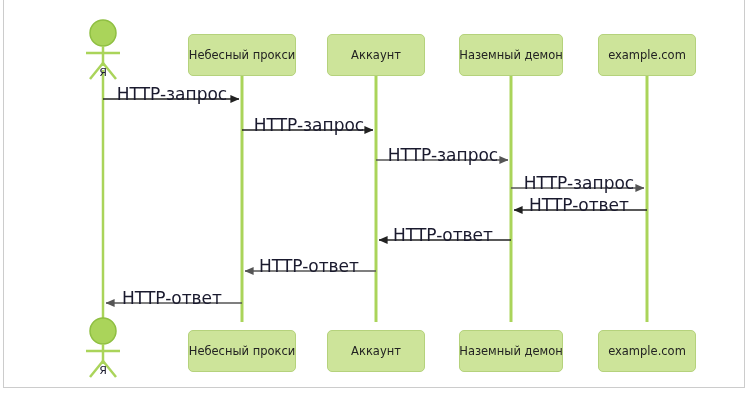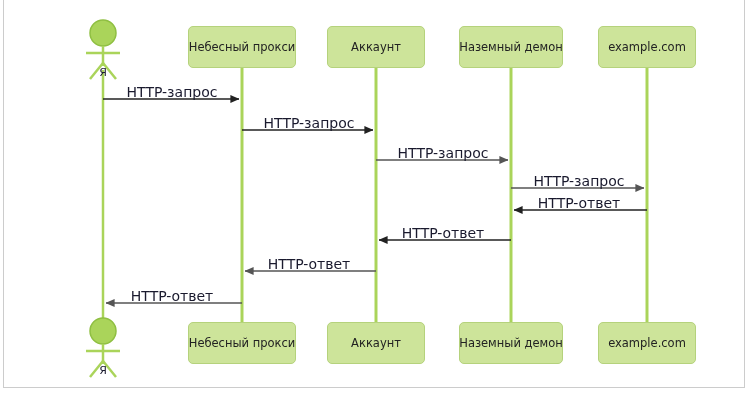--- a/index.html
+++ b/index.html
@@ -43,24 +43,25 @@
     border-radius: 5px;
     display: flex;
     align-items: center;
     justify-content: center;
     color: #222222;
     font-size: 11.5px;
     font-family: "DejaVu Sans", sans-serif;
     line-height: 1.1;
     text-align: center;
     white-space: nowrap;
+    margin-top: 8px;
   }
   .msg-label {
     position: absolute;
-    font-size: 14px;
+    font-size: 17px;
     font-family: "DejaVu Sans", sans-serif;
     color: #1a1a2e;
     white-space: nowrap;
     transform: translateX(-50%);
     text-align: left;
   }
   .actor-label {
     position: absolute;
     font-size: 11px;
     font-family: "DejaVu Sans", sans-serif;

